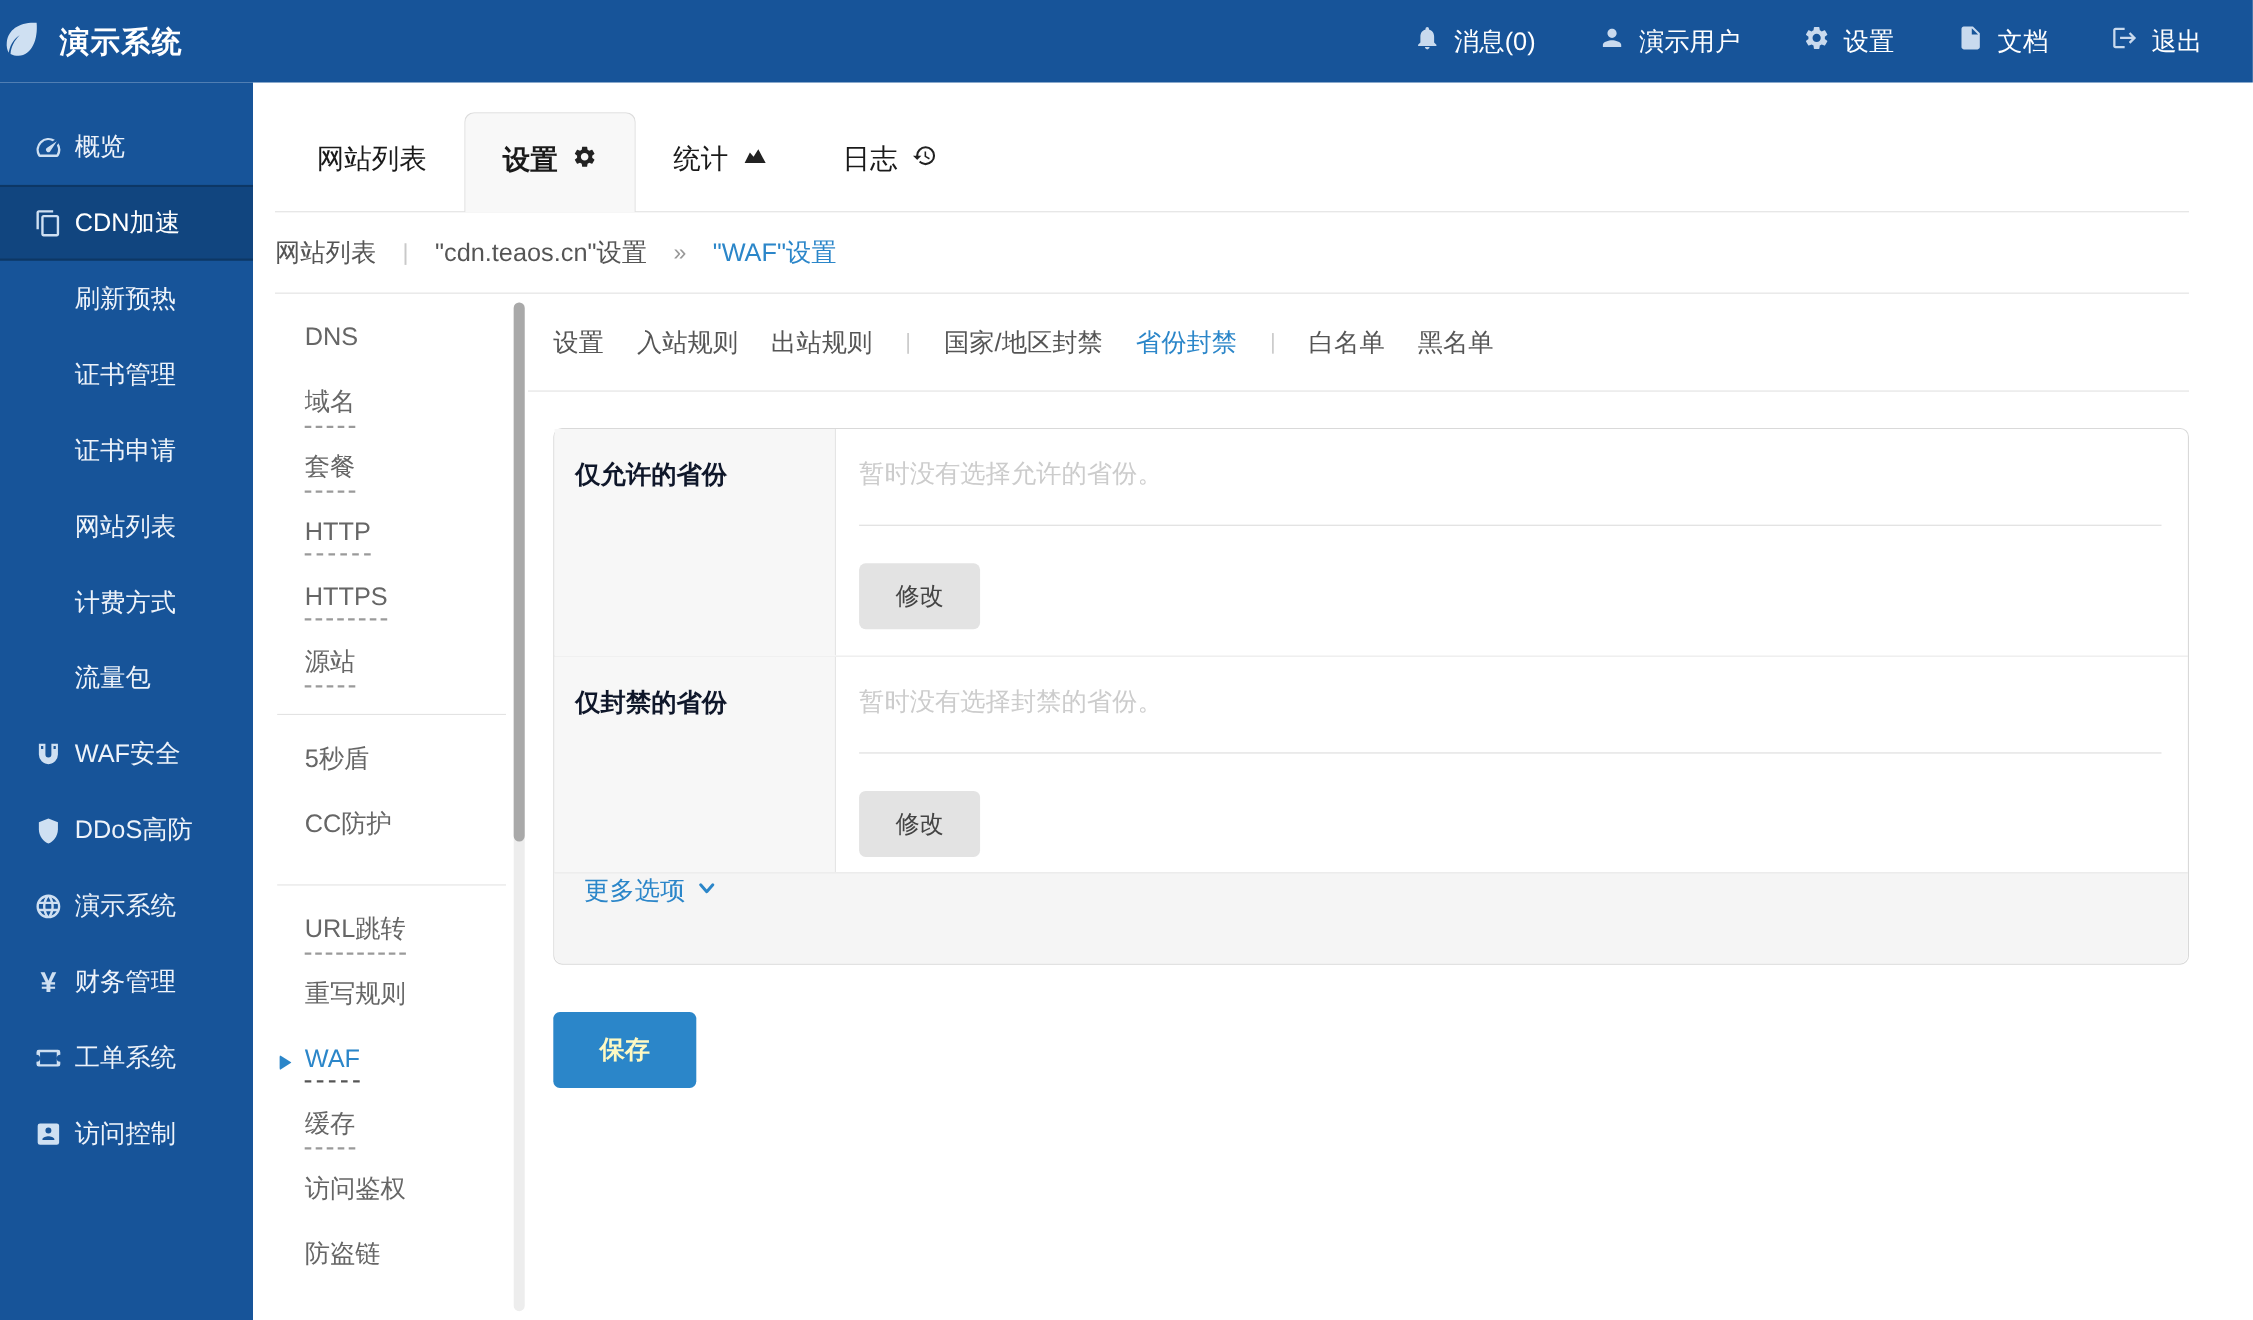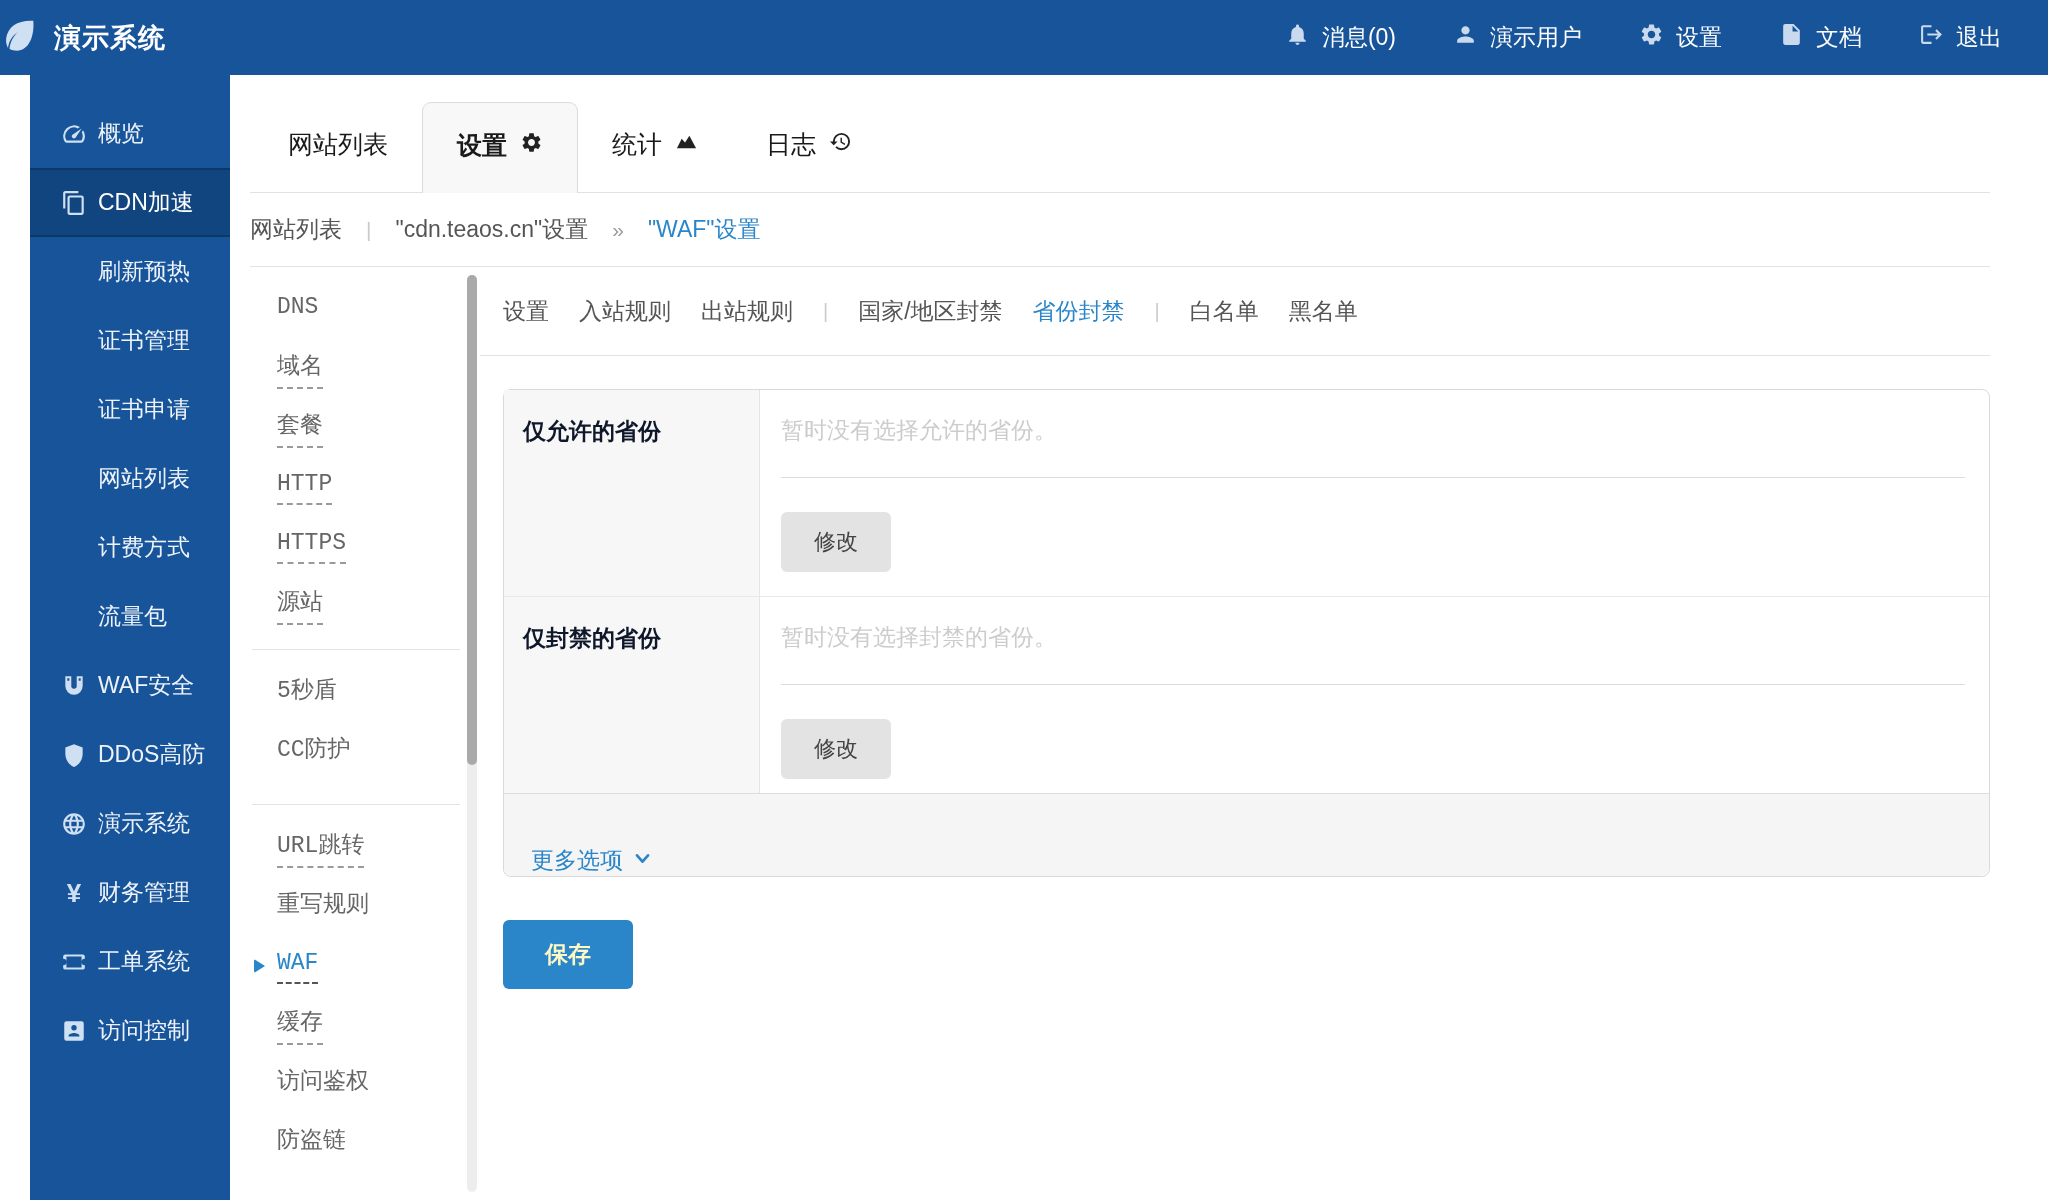--- a/index.html
+++ b/index.html
@@ -11,21 +11,21 @@
     background:#175499; display:flex; justify-content:space-between; align-items:center; color:#fff; z-index:5; }
   .brand { display:flex; align-items:center; gap:17px; 
     font-size:27px; font-weight:bold; letter-spacing:1px; cursor:pointer; }
   .brand svg { width:37px; height:37px; color:#cfe0f2; }
   .topmenu { display:flex; align-items:center; gap:57px; padding-right:46px; font-size:23px; }
   .topmenu-item { display:flex; align-items:center; gap:12px; cursor:pointer; }
   .topmenu-item svg { width:25px; height:25px; color:#c9daee; }
 
   
   .sidebar { position:absolute; top:75px; left:0; width:230px; height:1125px;
-    background:#175499; color:#eef3fa; padding-top:24px;margin-left:30px; }
+    background:#175499; color:#eef3fa; padding-top:24px; }
   .side-item { height:69px; display:flex; align-items:center; gap:10px;
     padding-left:30px; font-size:23px; cursor:pointer; white-space:nowrap; }
   .side-item .sicon { width:28px; height:26px; display:flex; align-items:center;
     justify-content:center; color:#cfe0f2; flex:none; }
   .side-item .sicon svg { width:26px; height:26px; }
   .side-item--sub { padding-left:68px; }
   .side-item--active { background:#11457f; color:#fff;
     box-shadow: inset 0 2px 0 rgba(0,0,0,.20), inset 0 -2px 0 rgba(0,0,0,.20); }
   .yuan-glyph { font-size:26px; font-weight:bold; color:#cfe0f2; line-height:1; }
 
@@ -45,21 +45,21 @@
   .crumb { cursor:pointer; }
   .crumb-sep { color:#c9c9c9; font-size:21px; }
   .crumb-sep--arrow { color:#999; }
   .crumb--link { color:#2b86c9; }
 
   .content { display:flex; height:931px; }
 
   
   .submenu { width:250px; flex:none; position:relative; padding-top:14px; }
   .submenu-item { height:59px; display:flex; align-items:center; padding-left:47px;
-    font-size:23px; color:#666; cursor:pointer; position:relative; white-space:nowrap;font-family:Liberation Mono, monospace; }
+    font-size:23px; color:#666; cursor:pointer; position:relative; white-space:nowrap; }
   .submenu-item .lbl { padding-bottom:6px; border-bottom:2px solid transparent; }
   .submenu-item--dashed .lbl { border-bottom:2px dashed #9a9a9a; }
   .submenu-item--active { color:#2b86c9; }
   .submenu-item--active .lbl { border-bottom-color:#555; }
   .submenu-arrow { position:absolute; left:24px; top:50%; margin-top:-8px; width:0; height:0;
     border-left:11px solid #2b86c9; border-top:7px solid transparent; border-bottom:7px solid transparent;
     border-radius:2px; }
   .submenu-divider { height:1px; background:#e3e3e3; margin:14px 20px 14px 22px; }
   .submenu-divider--second { margin-top:22px; }
   .sb-track { position:absolute; top:8px; right:3px; width:10px; height:917px;
@@ -79,21 +79,21 @@
   .form-row { display:flex; height:207px; border-bottom:1px solid #e8e8e8; overflow:hidden; }
   .form-row--second { height:196px; border-bottom:none; }
   .form-label { width:256px; flex:none; background:#f7f7f7; border-right:1px solid #e5e5e5;
     padding:26px 0 0 19px; font-size:23px; font-weight:bold; color:#0f172a; }
   .form-value { flex:1; padding:26px 24px 0 21px; }
   .ph { font-size:23px; color:#ccc; line-height:28px; }
   .underline { border-bottom:1px solid #dcdcdc; margin-top:33px; }
   .btn-modify { margin-top:34px; background:#e3e3e3; color:#444; font-size:22px;
     padding:15px 33px; border:none; border-radius:6px; font-family:inherit; cursor:pointer; }
   .form-footer { height:83px; background:#f5f5f5; border-top:1px solid #ddd;
-    display:flex; align-items:flex-end; padding-left:27px; border-radius:0 0 8px 8px; }
+    display:flex; align-items:flex-start; padding-left:27px; border-radius:0 0 8px 8px; }
   .more { color:#2b86c9; font-size:23px; display:inline-flex; align-items:center; gap:10px; cursor:pointer; }
   .more svg { width:19px; height:19px; }
   .btn-save { margin:43px 0 0 23px; background:#2b86c9; color:#fef9c3; font-weight:bold;
     font-size:23px; padding:19px 42px; border:none; border-radius:6px; font-family:inherit; cursor:pointer; }
 </style>
 </head>
 <body>
 
 <div class="topbar">
   <div class="brand">

